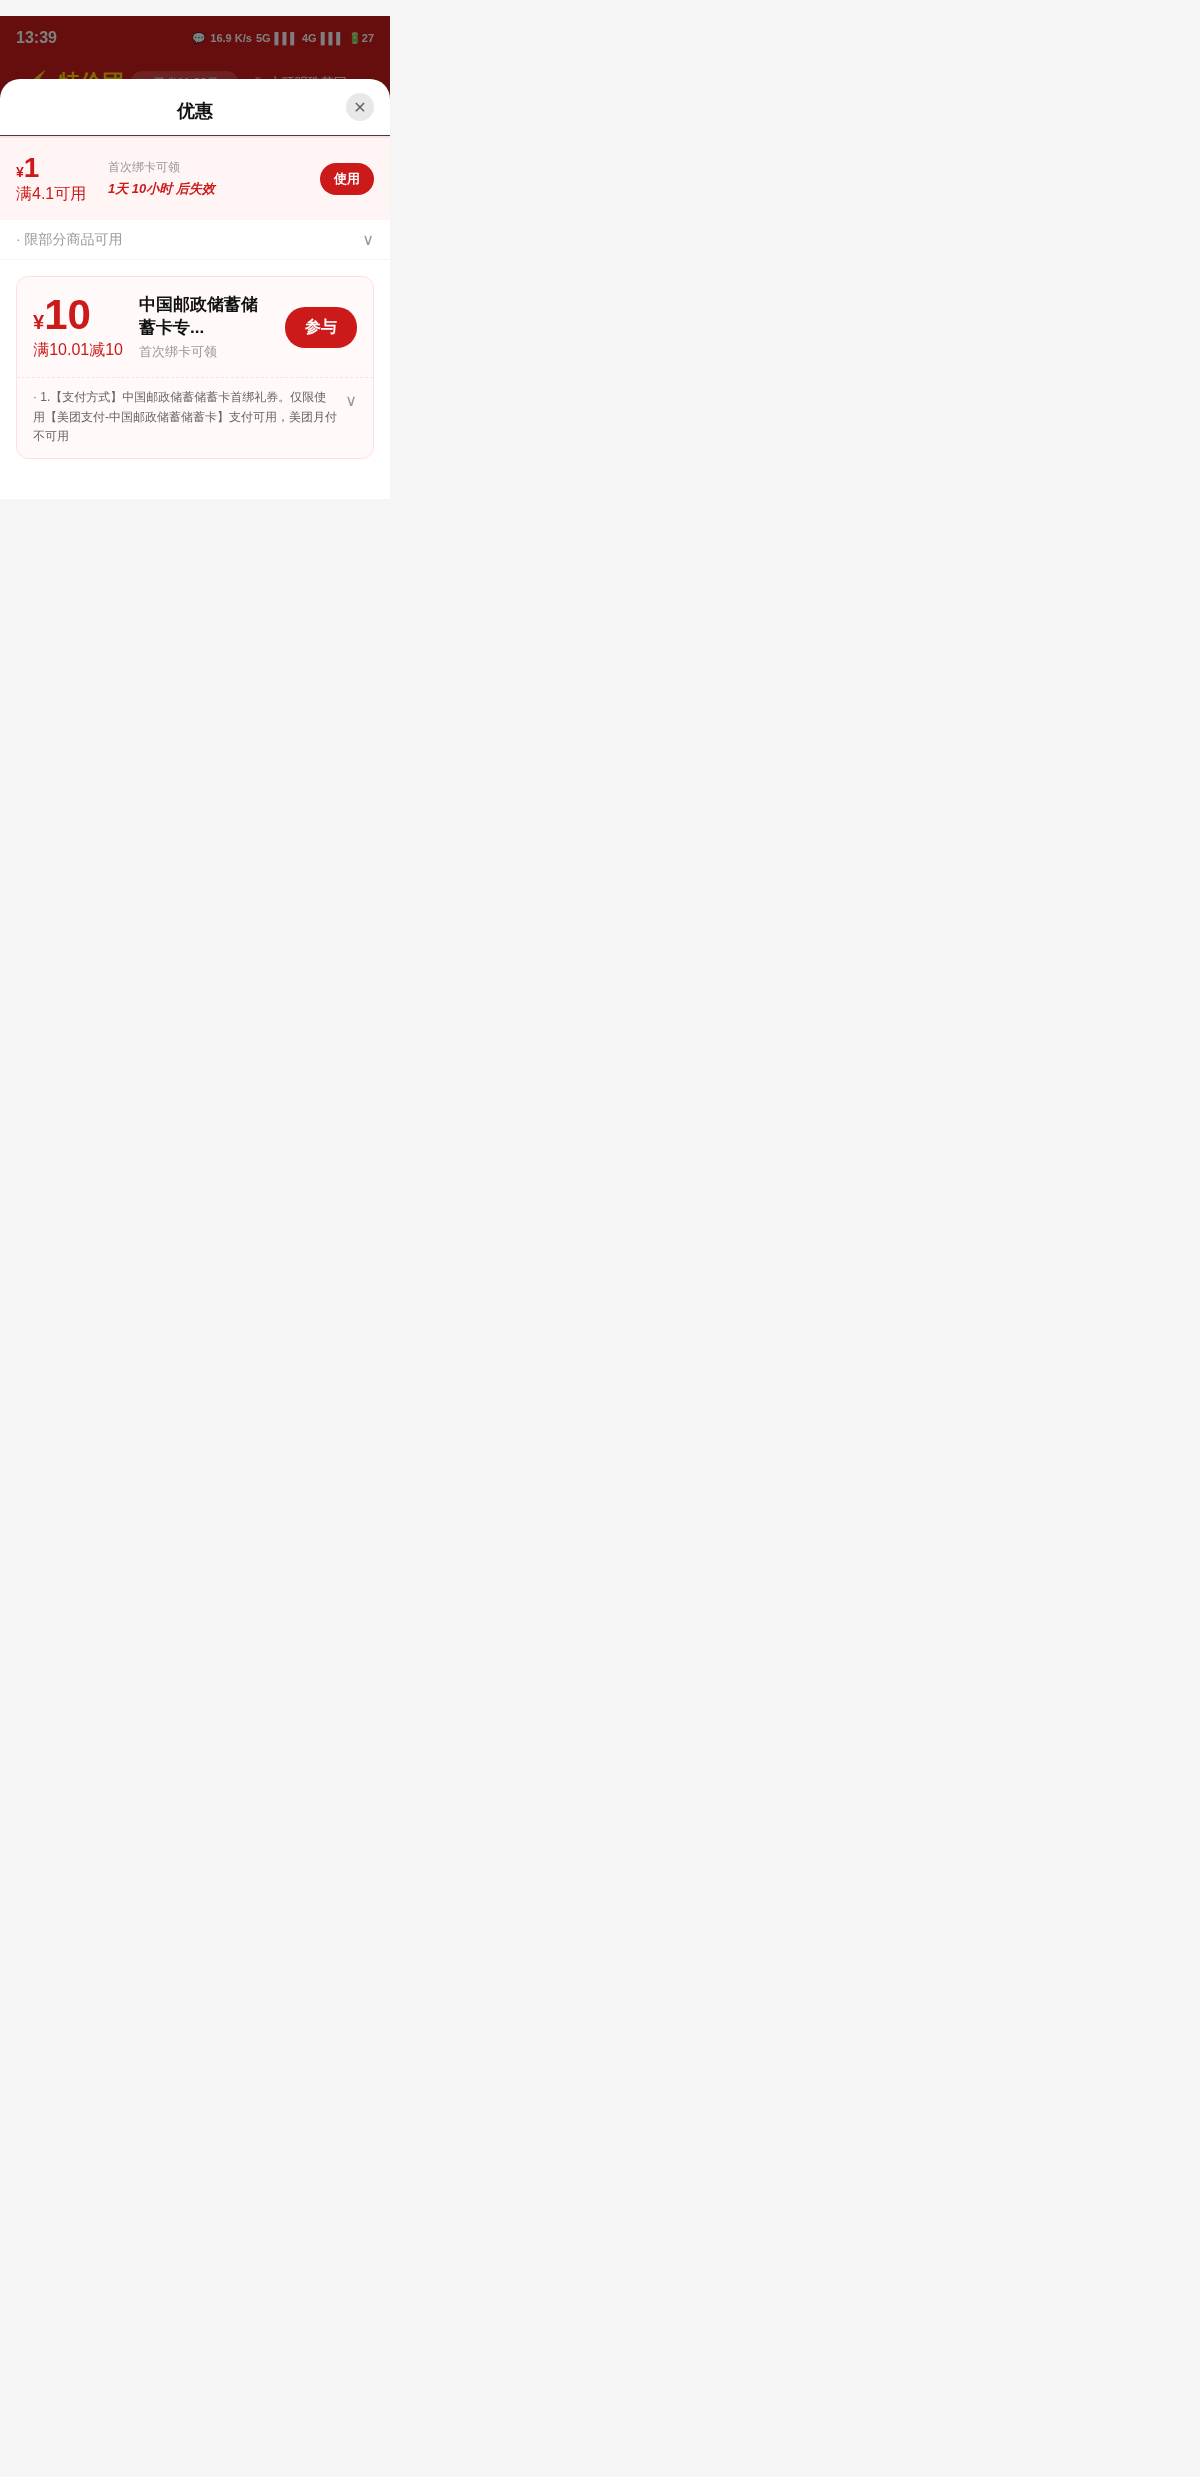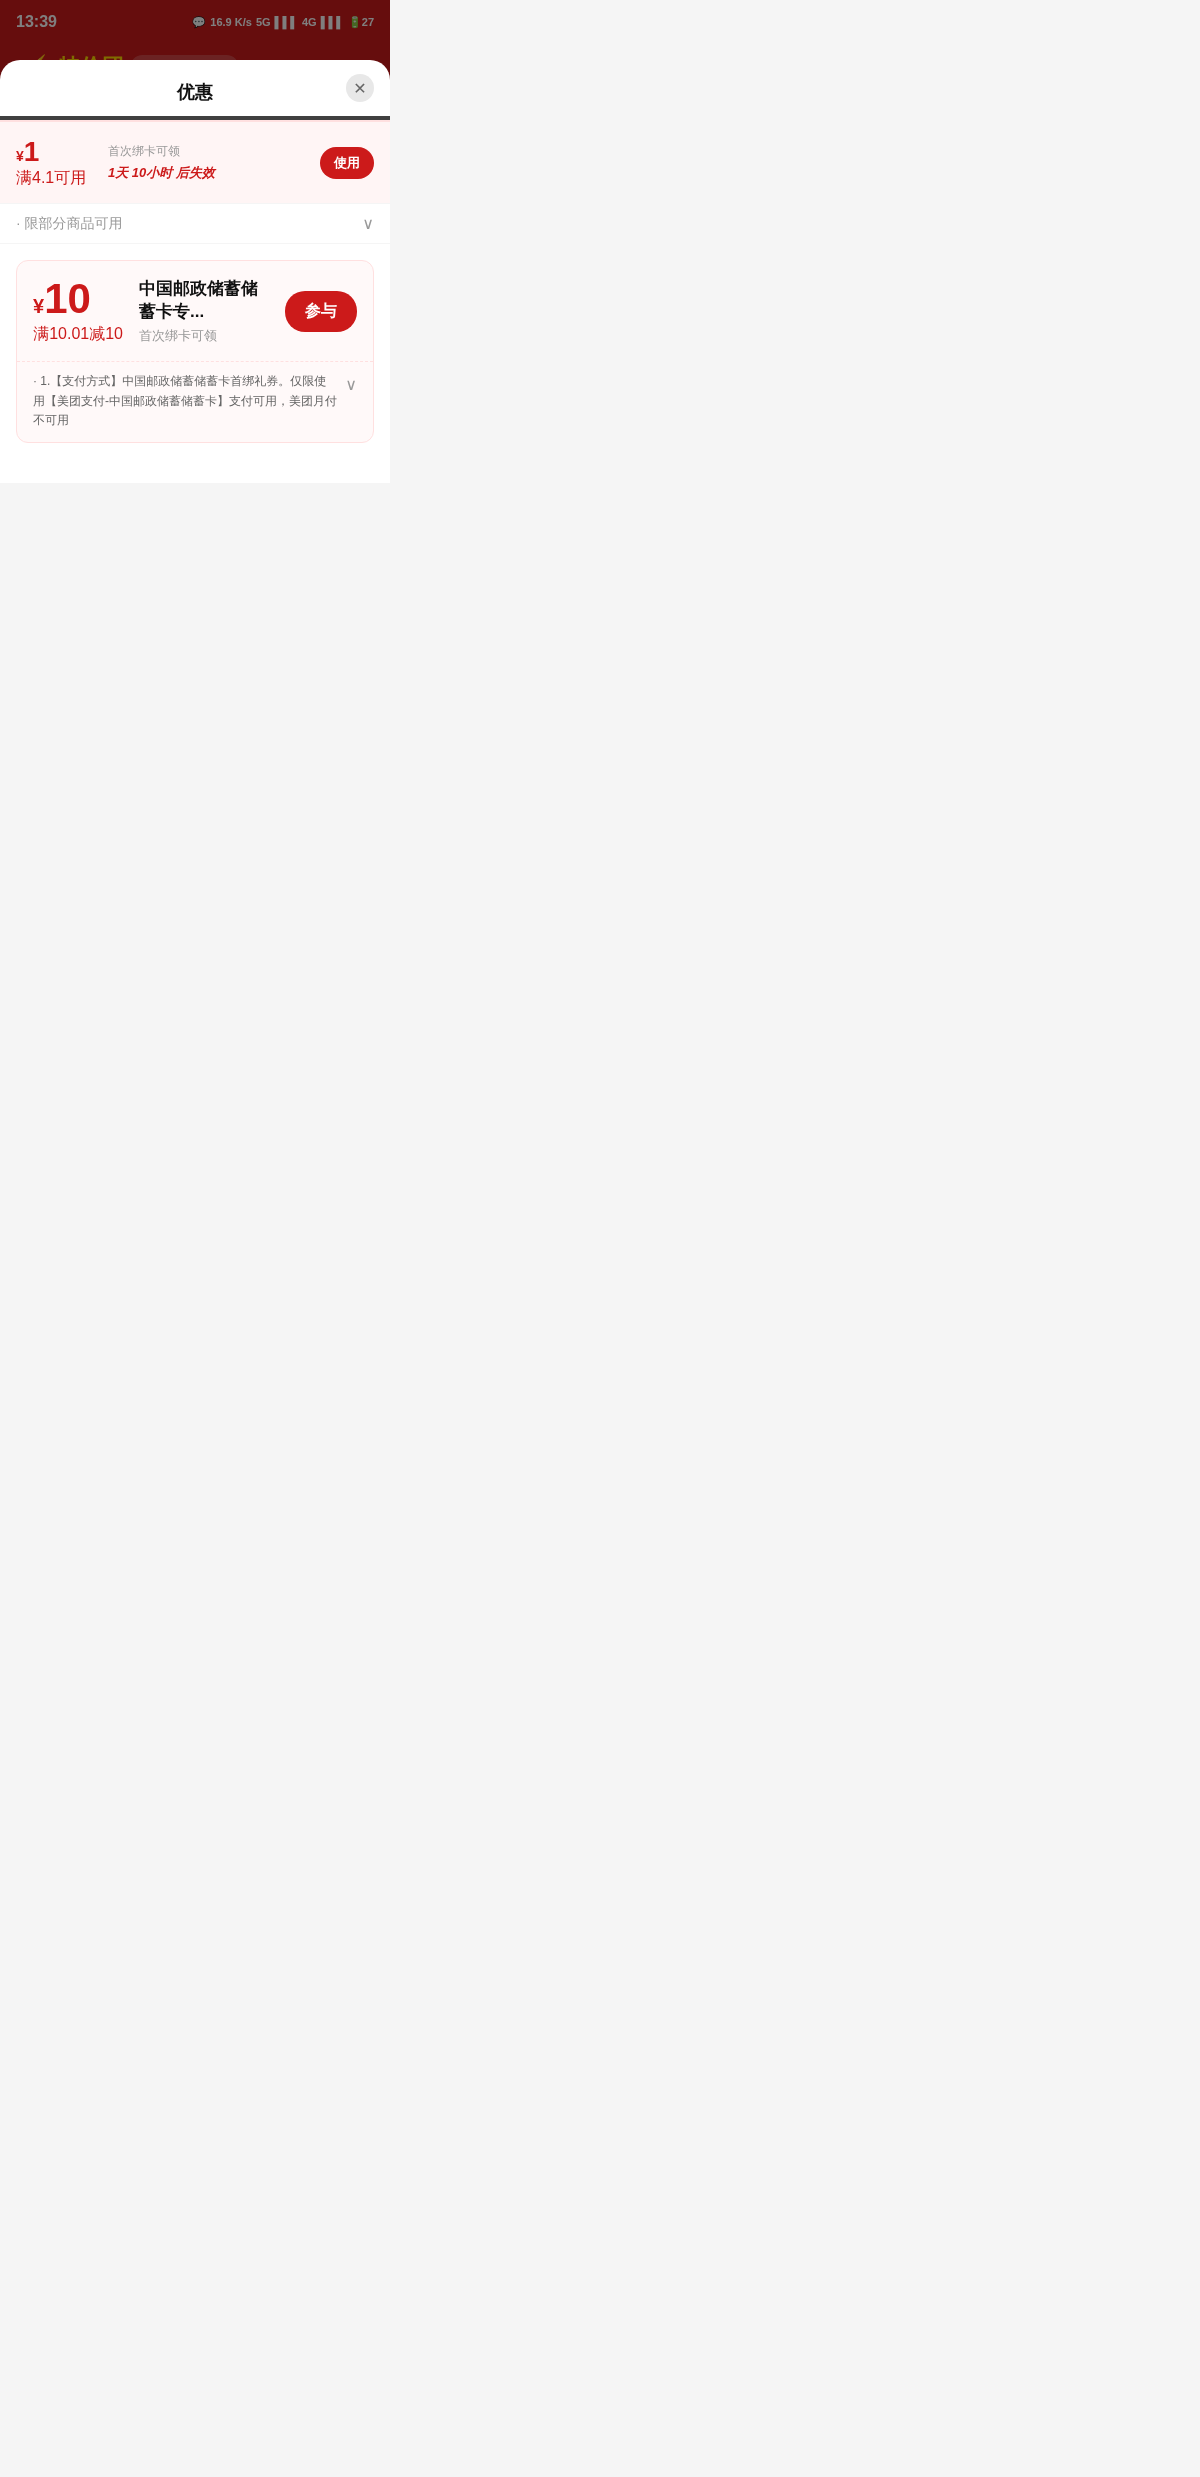--- a/index.html
+++ b/index.html
@@ -242,21 +242,21 @@
       border-radius: 20px 20px 0 0;
       z-index: 20;
       padding-bottom: 30px;
     }
     .modal-header {
       padding: 20px 16px 12px;
       display: flex;
       align-items: center;
       justify-content: center;
       position: relative;
-      border-bottom: 4px solid #404040;
+      border-bottom: 1px solid #404040;
     }
     .modal-title { font-size: 18px; font-weight: 700; color: #111; }
     .modal-close {
       position: absolute;
       right: 16px;
       top: 50%;
       transform: translateY(-50%);
       width: 28px;
       height: 28px;
       border-radius: 50%;
@@ -339,20 +339,21 @@
       line-height: 1.6;
       display: flex;
       align-items: flex-start;
       justify-content: space-between;
     }
 
     
     .app-bg {
       position: relative;
       background: #3b82f6;
+      margin-top: 16px;
     }
 
     .modal-prev-coupon {
       background: #fff5f5;
       border-top: 2px solid #ffe0e0;
       padding: 14px 16px;
       display: flex;
       align-items: center;
       gap: 12px;
       border-bottom: 1px solid #f5f5f5;

